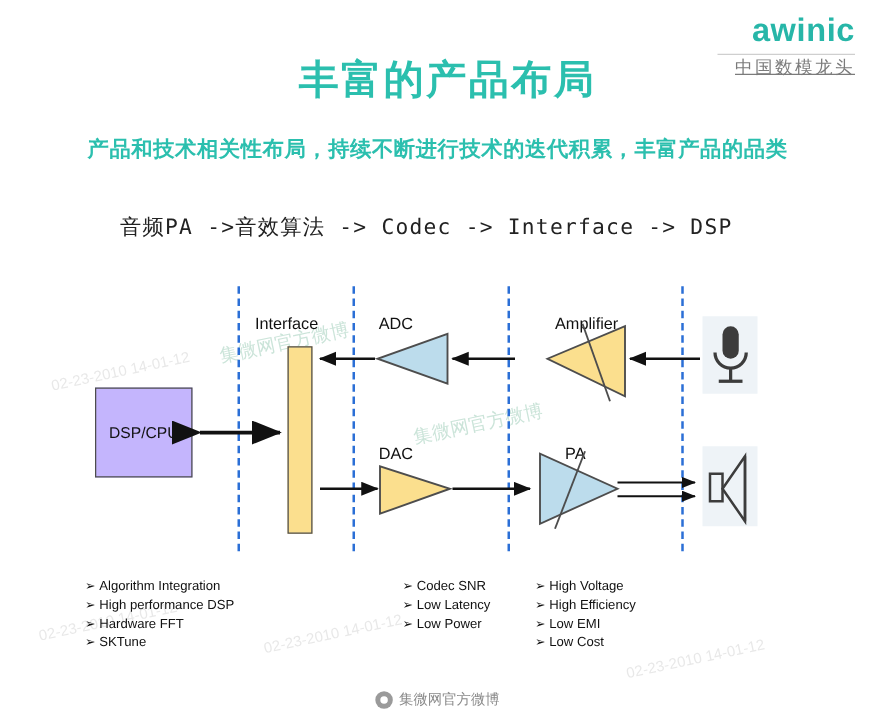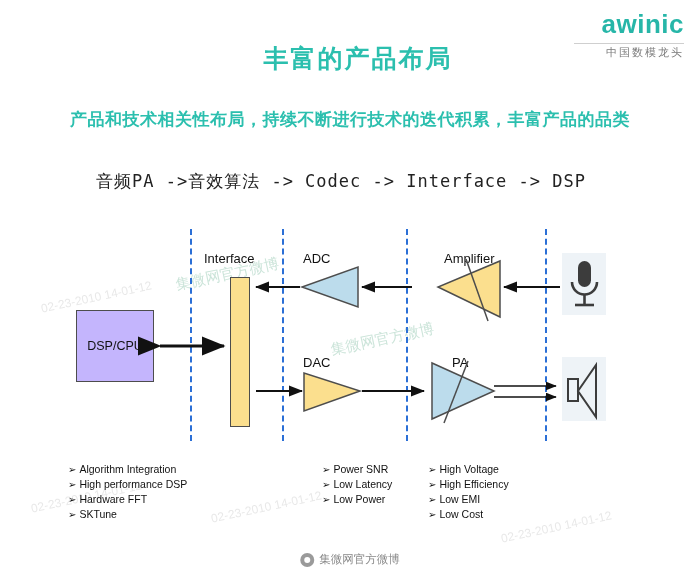--- a/index.html
+++ b/index.html
@@ -28,40 +28,41 @@
     text-align: right;
     line-height: 1.1;
   }
   .logo-mark {
     font-size: 26px;
     font-weight: bold;
     color: #27b6a8;
     letter-spacing: 0.5px;
   }
   .logo-sub {
-    font-size: 11px;
+    font-size: 14px;
     color: #7b7b7b;
     letter-spacing: 2px;
     margin-top: 2px;
+    text-decoration: underline;
   }
   .logo-rule {
     width: 110px;
     height: 1px;
     background: #cfcfcf;
     margin-top: 4px;
     margin-left: auto;
   }
   
   .title {
     position: absolute;
     left: 0;
     right: 0;
     top: 42px;
     text-align: center;
-    font-size: 25px;
+    font-size: 32px;
     font-weight: bold;
     color: #2bbfae;
     letter-spacing: 2px;
     margin-left: 16px;
   }
   .subtitle {
     position: absolute;
     left: 0;
     right: 0;
     top: 108px;
@@ -293,21 +294,21 @@
   <div class="bullets">
     <div class="bullet-col" style="left:68px;">
       <div class="bullet"><span class="arrow">➢</span><span>Algorithm Integration</span></div>
       <div class="bullet"><span class="arrow">➢</span><span>High performance DSP</span></div>
       <div class="bullet"><span class="arrow">➢</span><span>Hardware FFT</span></div>
       <div class="bullet"><span class="arrow">➢</span><span>SKTune</span></div>
     </div>
 
 
     <div class="bullet-col" style="left:322px;">
-      <div class="bullet"><span class="arrow">➢</span><span>Power SNR</span></div>
+      <div class="bullet"><span class="arrow">➢</span><span>Codec SNR</span></div>
       <div class="bullet"><span class="arrow">➢</span><span>Low Latency</span></div>
       <div class="bullet"><span class="arrow">➢</span><span>Low Power</span></div>
     </div>
 
     <div class="bullet-col" style="left:428px;">
       <div class="bullet"><span class="arrow">➢</span><span>High Voltage</span></div>
       <div class="bullet"><span class="arrow">➢</span><span>High Efficiency</span></div>
       <div class="bullet"><span class="arrow">➢</span><span>Low EMI</span></div>
       <div class="bullet"><span class="arrow">➢</span><span>Low Cost</span></div>
     </div>

